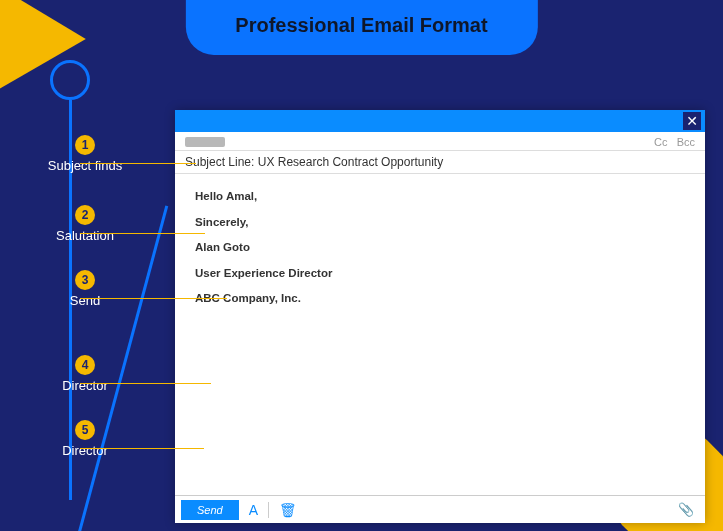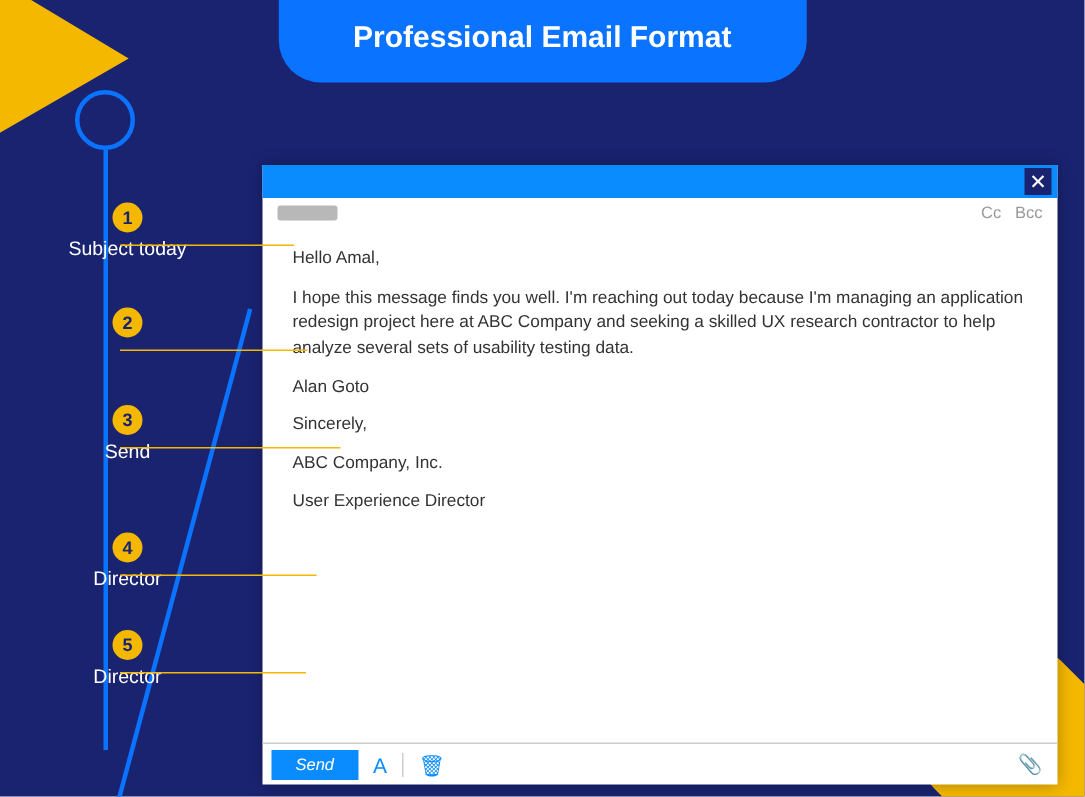--- a/index.html
+++ b/index.html
@@ -51,21 +51,21 @@
     background: #0a73ff;
     border-radius: 10px;
     transform: rotate(30deg);
   }
   
   .header-banner {
     position: absolute;
     top: 0; left: 50%;
     transform: translateX(-50%);
     background: #0a73ff;
-    color: #ffffff;
+    color: #0f172a;
     font-weight: bold;
     font-size: 20px;
     padding: 14px 50px 18px;
     border-radius: 0 0 28px 28px;
     z-index: 5;
   }
   
   .legend {
     position: absolute;
     left: 0;
@@ -155,20 +155,21 @@
     font-size: 12px;
     color: #333;
   }
   .email-body {
     flex: 1;
     padding: 14px 20px 6px 20px;
     font-size: 11.5px;
     color: #333;
     line-height: 1.45;
     overflow: hidden;
+    font-weight: bold;
   }
   .email-body p { margin-bottom: 10px; }
   .sig-line { margin: 0; line-height: 1.35; }
   .bottom-bar {
     border-top: 1px solid #ccc;
     height: 28px;
     display: flex;
     align-items: center;
     gap: 10px;
     padding: 0 6px;
@@ -208,24 +209,25 @@
 <div class="bg-shape line1"></div>
 <div class="bg-shape line2"></div>
 <div class="bg-shape yellow-blob"></div>
 <div class="bg-shape blue-blob"></div>
 
 <div class="header-banner">Professional Email Format</div>
 
 <div class="legend" id="legend">
     <div class="legend-item" style="top: 135px;">
       <div class="badge">1</div>
-      <div class="legend-label">Subject today</div>
+      <div class="legend-label">Subject finds</div>
     </div>
     <div class="legend-item" style="top: 205px;">
       <div class="badge">2</div>
+      <div class="legend-label">Salutation</div>
     </div>
     <div class="legend-item" style="top: 270px;">
       <div class="badge">3</div>
       <div class="legend-label">Send</div>
     </div>
     <div class="legend-item" style="top: 355px;">
       <div class="badge">4</div>
       <div class="legend-label">Director</div>
     </div>
     <div class="legend-item" style="top: 420px;">
@@ -239,27 +241,27 @@
     <div class="close-btn">✕</div>
   </div>
   <div class="toolbar-row">
     <div class="to-field"></div>
     <div class="cc-bcc">
       <span>Cc</span>
       &nbsp;
       <span>Bcc</span>
     </div>
   </div>
+  <div class="subject-row">Subject Line: UX Research Contract Opportunity</div>
   <div class="email-body">
     <p>Hello Amal,</p>
-    <p>I hope this message finds you well. I'm reaching out today because I'm managing an application redesign project here at ABC Company and seeking a skilled UX research contractor to help analyze several sets of usability testing data.</p>
+    <p class="sig-line">Sincerely,</p>
     <p class="sig-line">Alan Goto</p>
-    <p class="sig-line">Sincerely,</p>
+    <p class="sig-line">User Experience Director</p>
     <p class="sig-line">ABC Company, Inc.</p>
-    <p class="sig-line">User Experience Director</p>
   </div>
   <div class="bottom-bar">
     <button class="send-btn">Send</button>
     <span class="tool-icon">A</span>
     <span class="divider-v"></span>
     <span class="tool-icon">🗑</span>
     <span class="attach-icon">📎</span>
   </div>
 </div>
 

